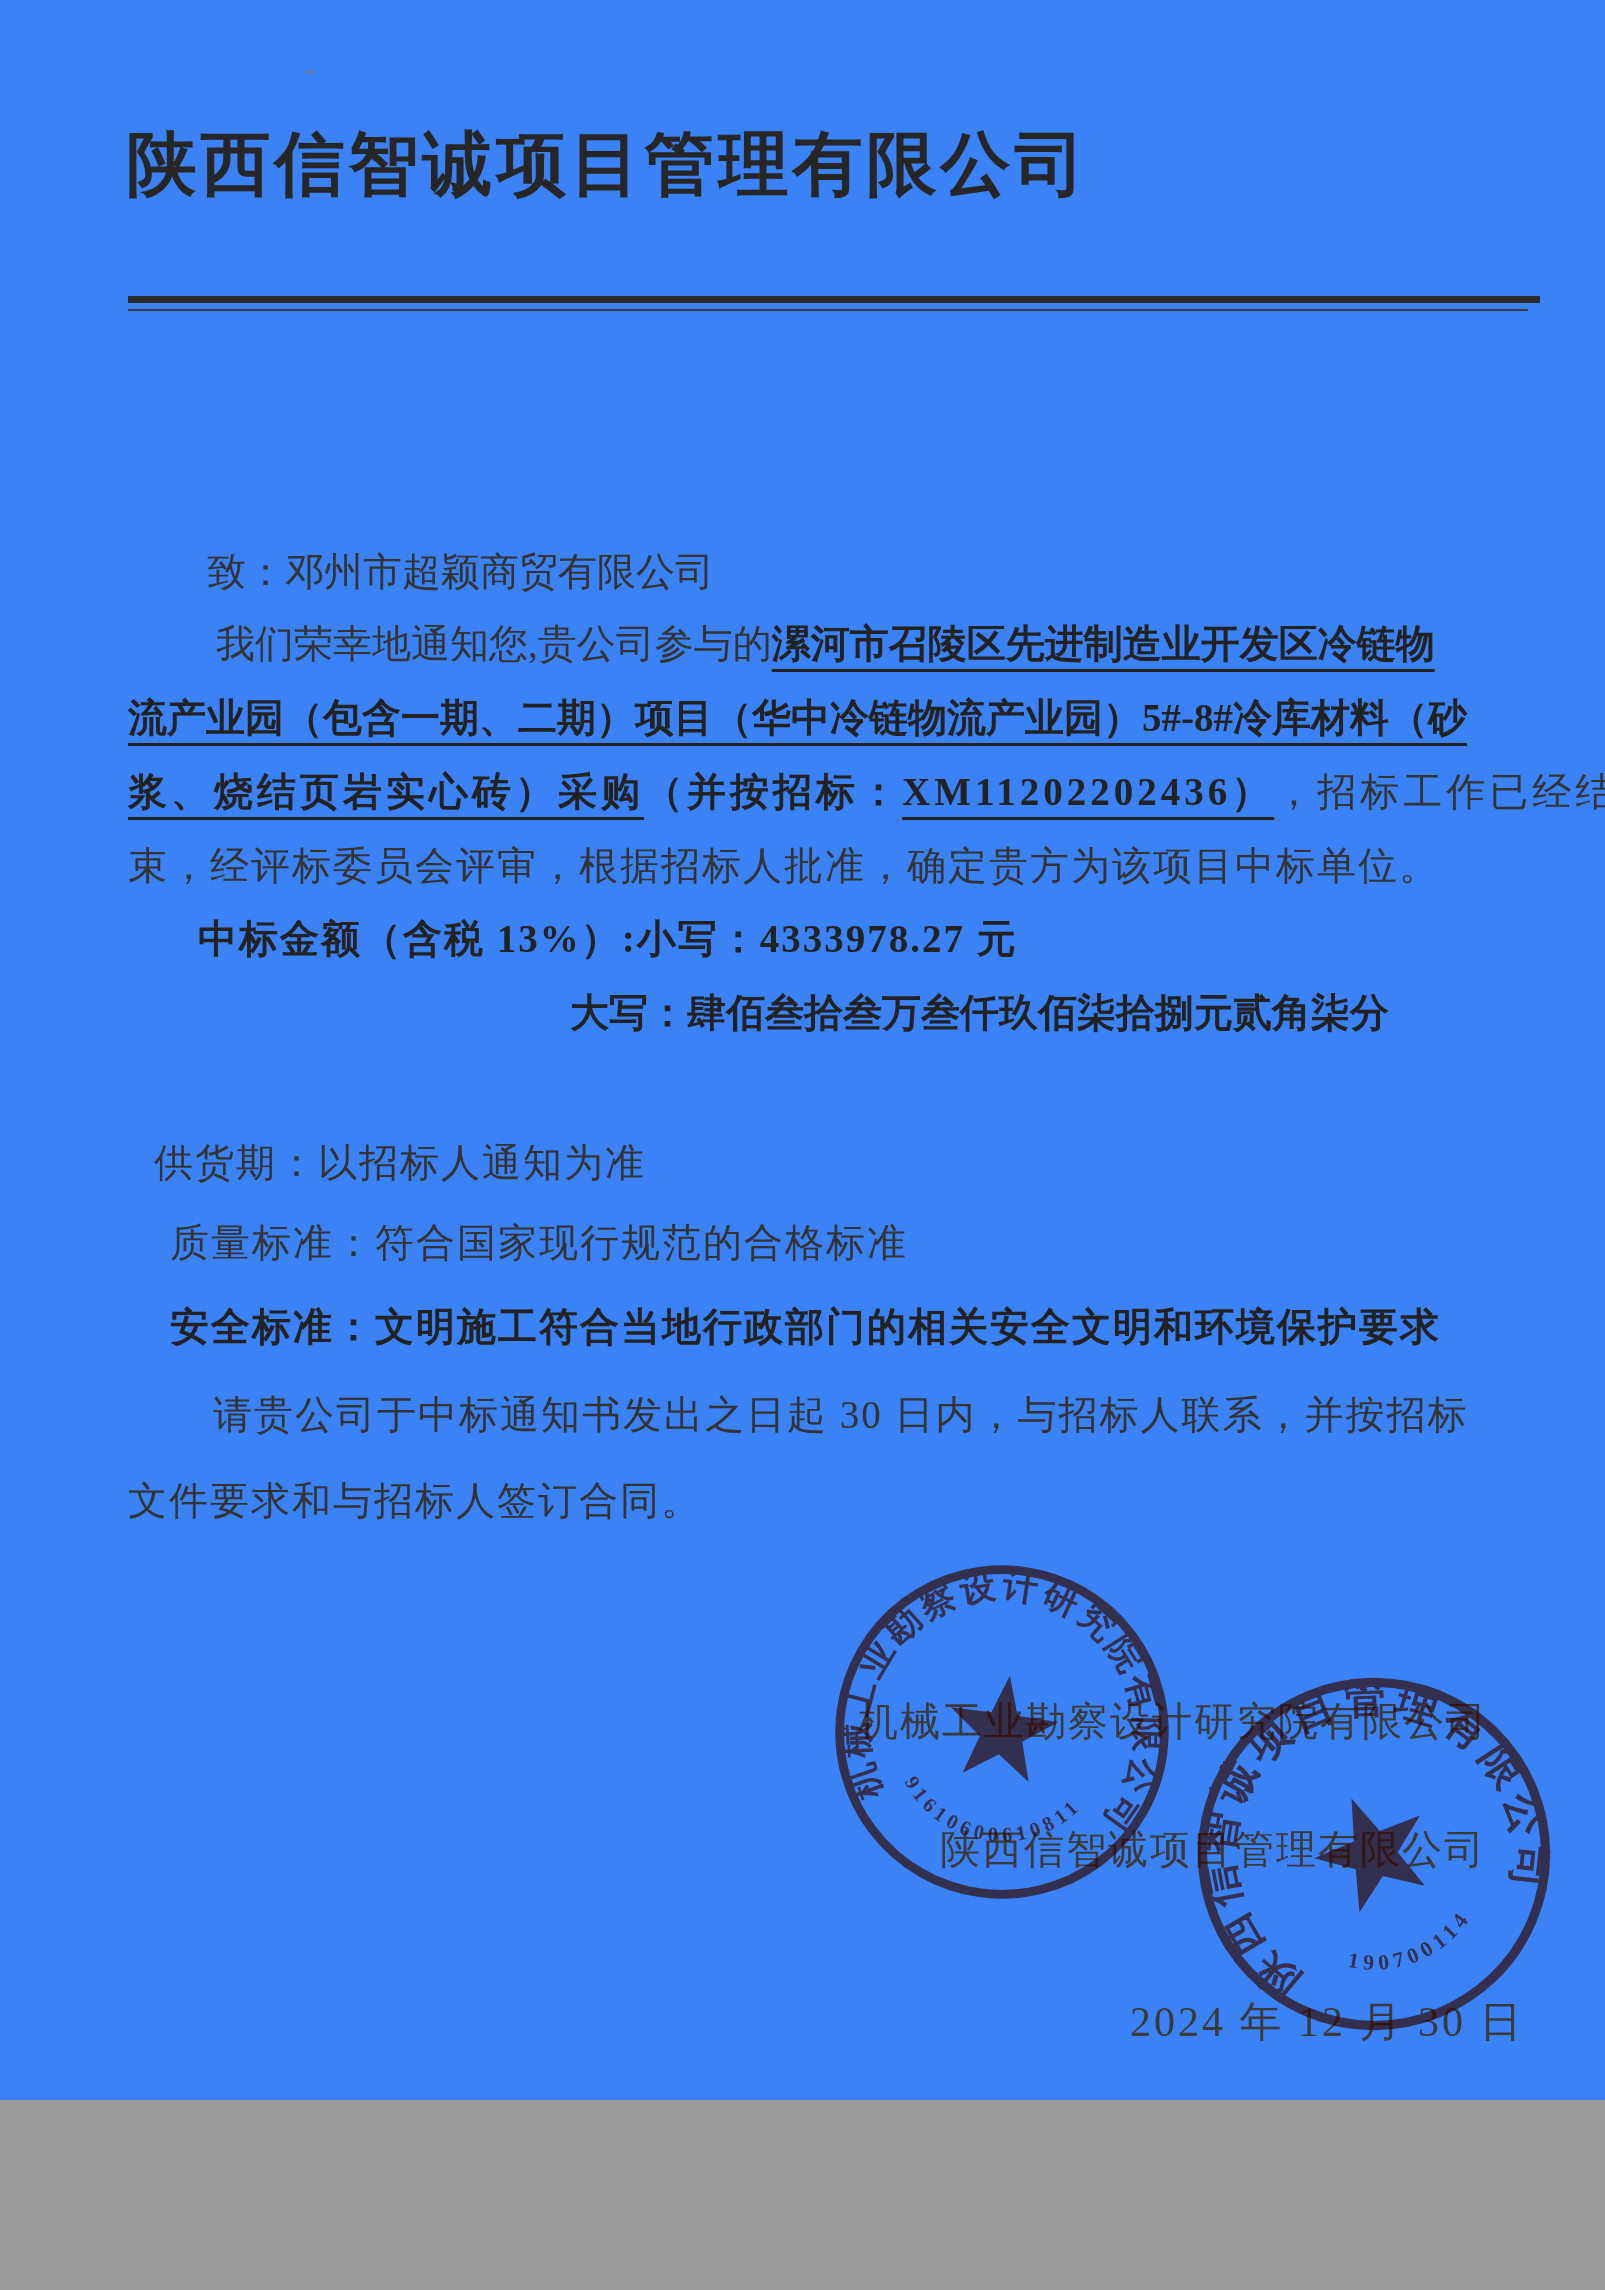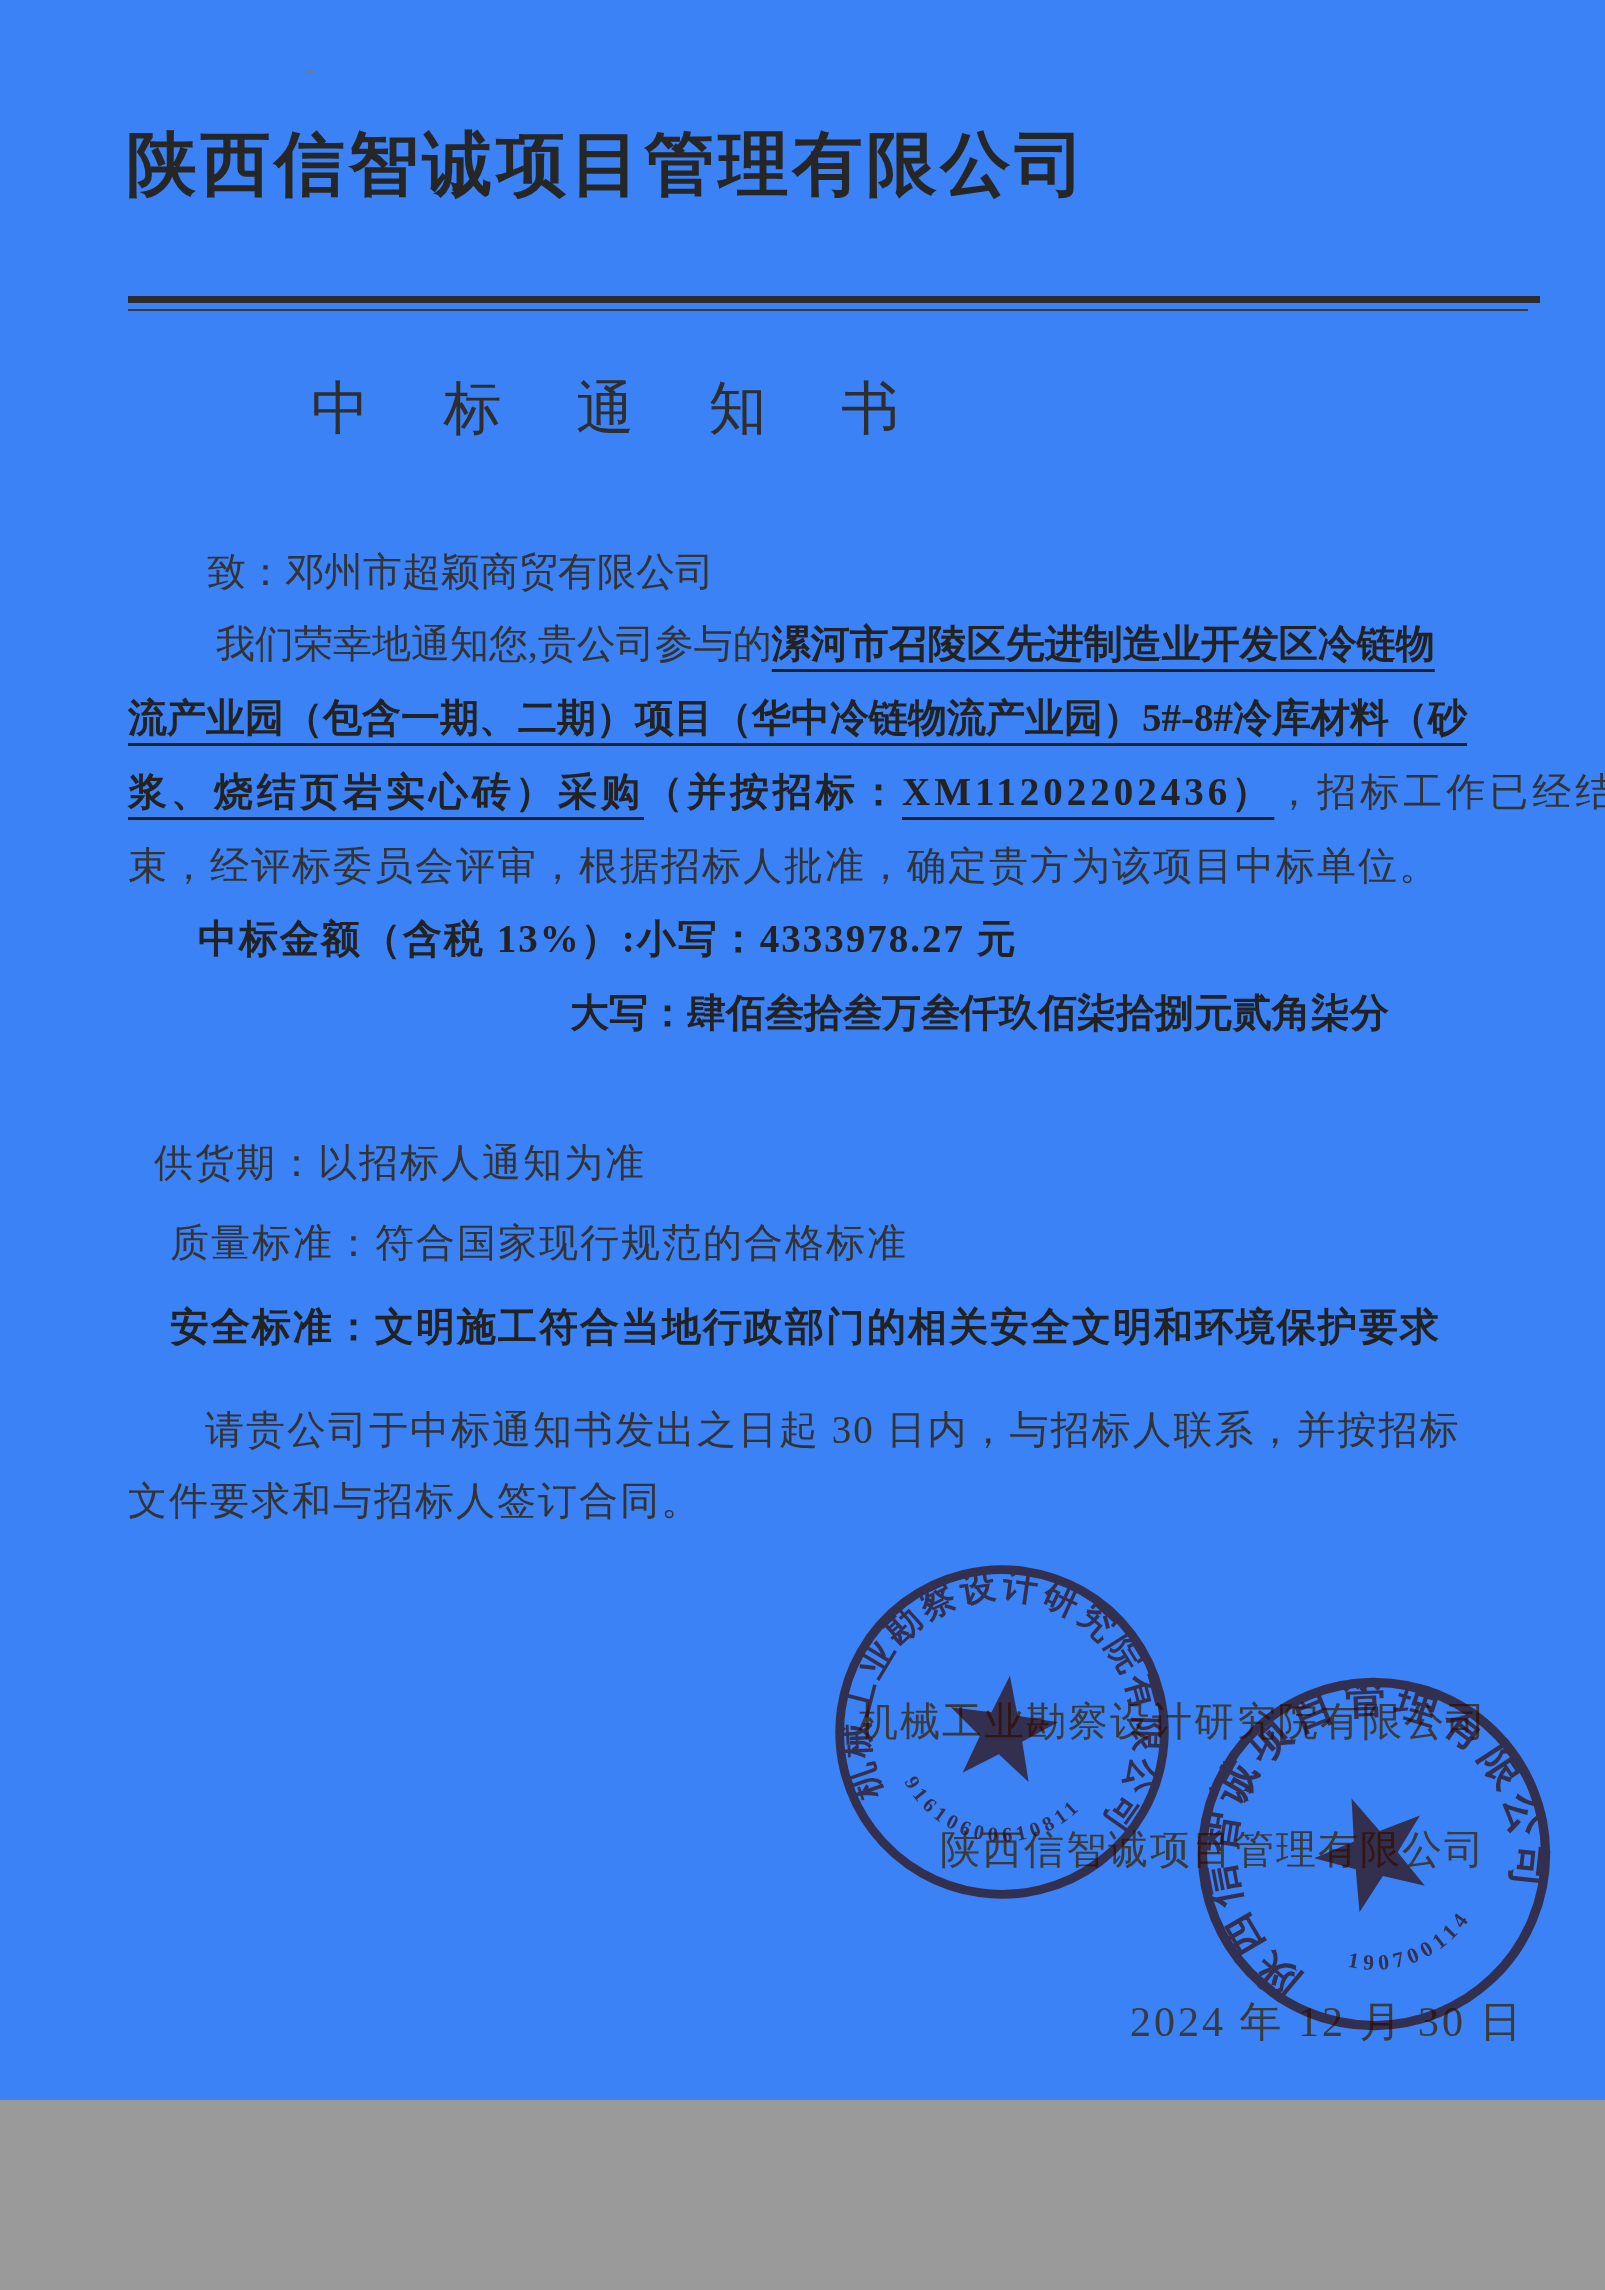--- a/index.html
+++ b/index.html
@@ -56,21 +56,20 @@
 <body>
 
 <div class="page">
 
   <div class="artifact" style="left:305px;top:70px;width:10px;height:4px;opacity:.5;"></div>
 
   <div class="abs header">陕西信智诚项目管理有限公司</div>
   <div class="abs rule-thick"></div>
   <div class="abs rule-thin"></div>
 
-  <div class="abs title">中 标 通 知 书</div>
 
   <div class="abs ln" style="left:207px;top:545px;">致：邓州市超颖商贸有限公司</div>
 
   <div class="abs ln" style="left:216px;top:617px;">
     <span>我们荣幸地通知您,贵公司参与的</span><span class="b u">漯河市召陵区先进制造业开发区冷链物</span>
   </div>
 
   <div class="abs ln b u" style="left:128px;top:691px;">流产业园（包含一期、二期）项目（华中冷链物流产业园）5#-8#冷库材料（砂</div>
 
   <div class="abs ln ls4" style="left:128px;top:765px;">
@@ -82,21 +81,21 @@
   <div class="abs ln b ls2" style="left:170px;top:912px;margin-left:28px;">中标金额（含税 13%）:小写：4333978.27 元</div>
 
   <div class="abs ln b" style="left:570px;top:986px;">大写：肆佰叁拾叁万叁仟玖佰柒拾捌元贰角柒分</div>
 
   <div class="abs ln ls2" style="left:154px;top:1136px;">供货期：以招标人通知为准</div>
 
   <div class="abs ln ls2" style="left:170px;top:1216px;">质量标准：符合国家现行规范的合格标准</div>
 
   <div class="abs ln b ls2" style="left:170px;top:1300px;">安全标准：文明施工符合当地行政部门的相关安全文明和环境保护要求</div>
 
-  <div class="abs ln ls2" style="left:205px;top:1388px;margin-top:15px;">请贵公司于中标通知书发出之日起 30 日内，与招标人联系，并按招标</div>
+  <div class="abs ln ls2" style="left:213px;top:1388px;">请贵公司于中标通知书发出之日起 30 日内，与招标人联系，并按招标</div>
 
   <div class="abs ln ls2" style="left:128px;top:1474px;">文件要求和与招标人签订合同。</div>
 
   <div class="abs sig" style="left:858px;top:1694px;">机械工业勘察设计研究院有限公司</div>
 
   <div class="abs sig" style="left:940px;top:1822px;">陕西信智诚项目管理有限公司</div>
 
   <div class="abs date" style="left:1130px;top:1994px;">2024 年 12 月 30 日</div>
 
   <svg class="stamp" style="left:826px;top:1556px;transform:rotate(8deg);" width="352" height="352" viewBox="0 0 360 360">

